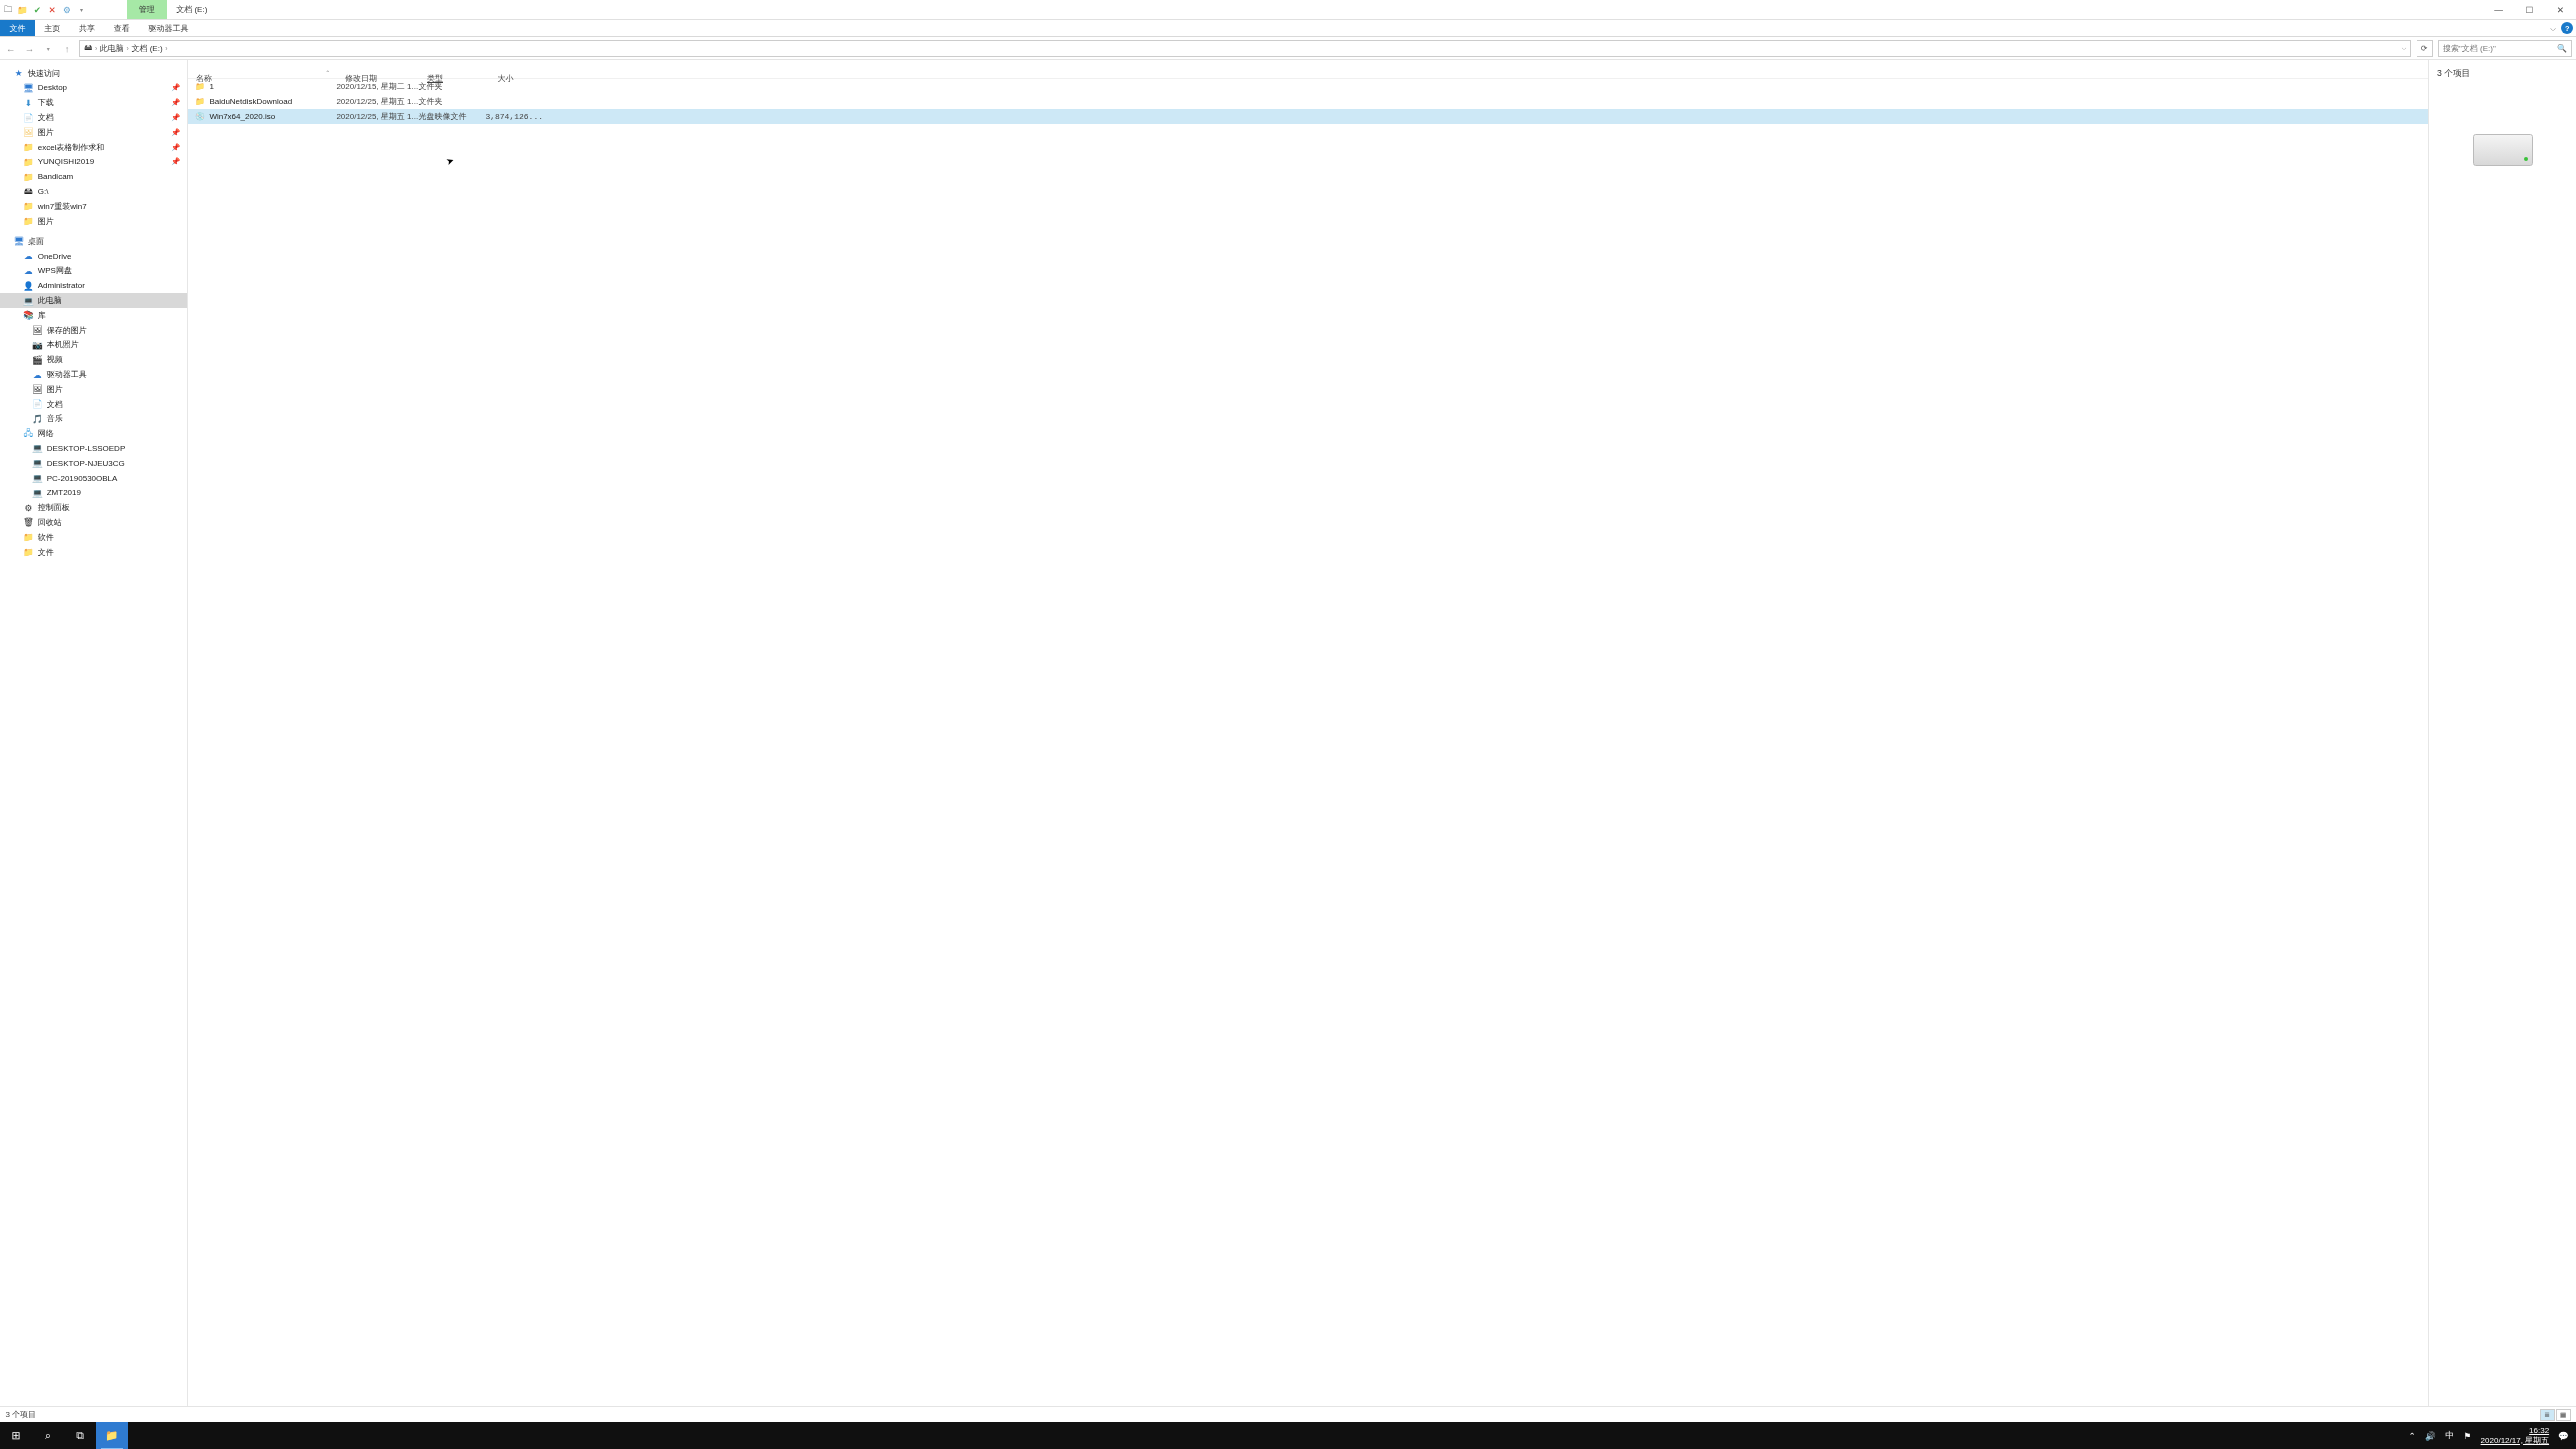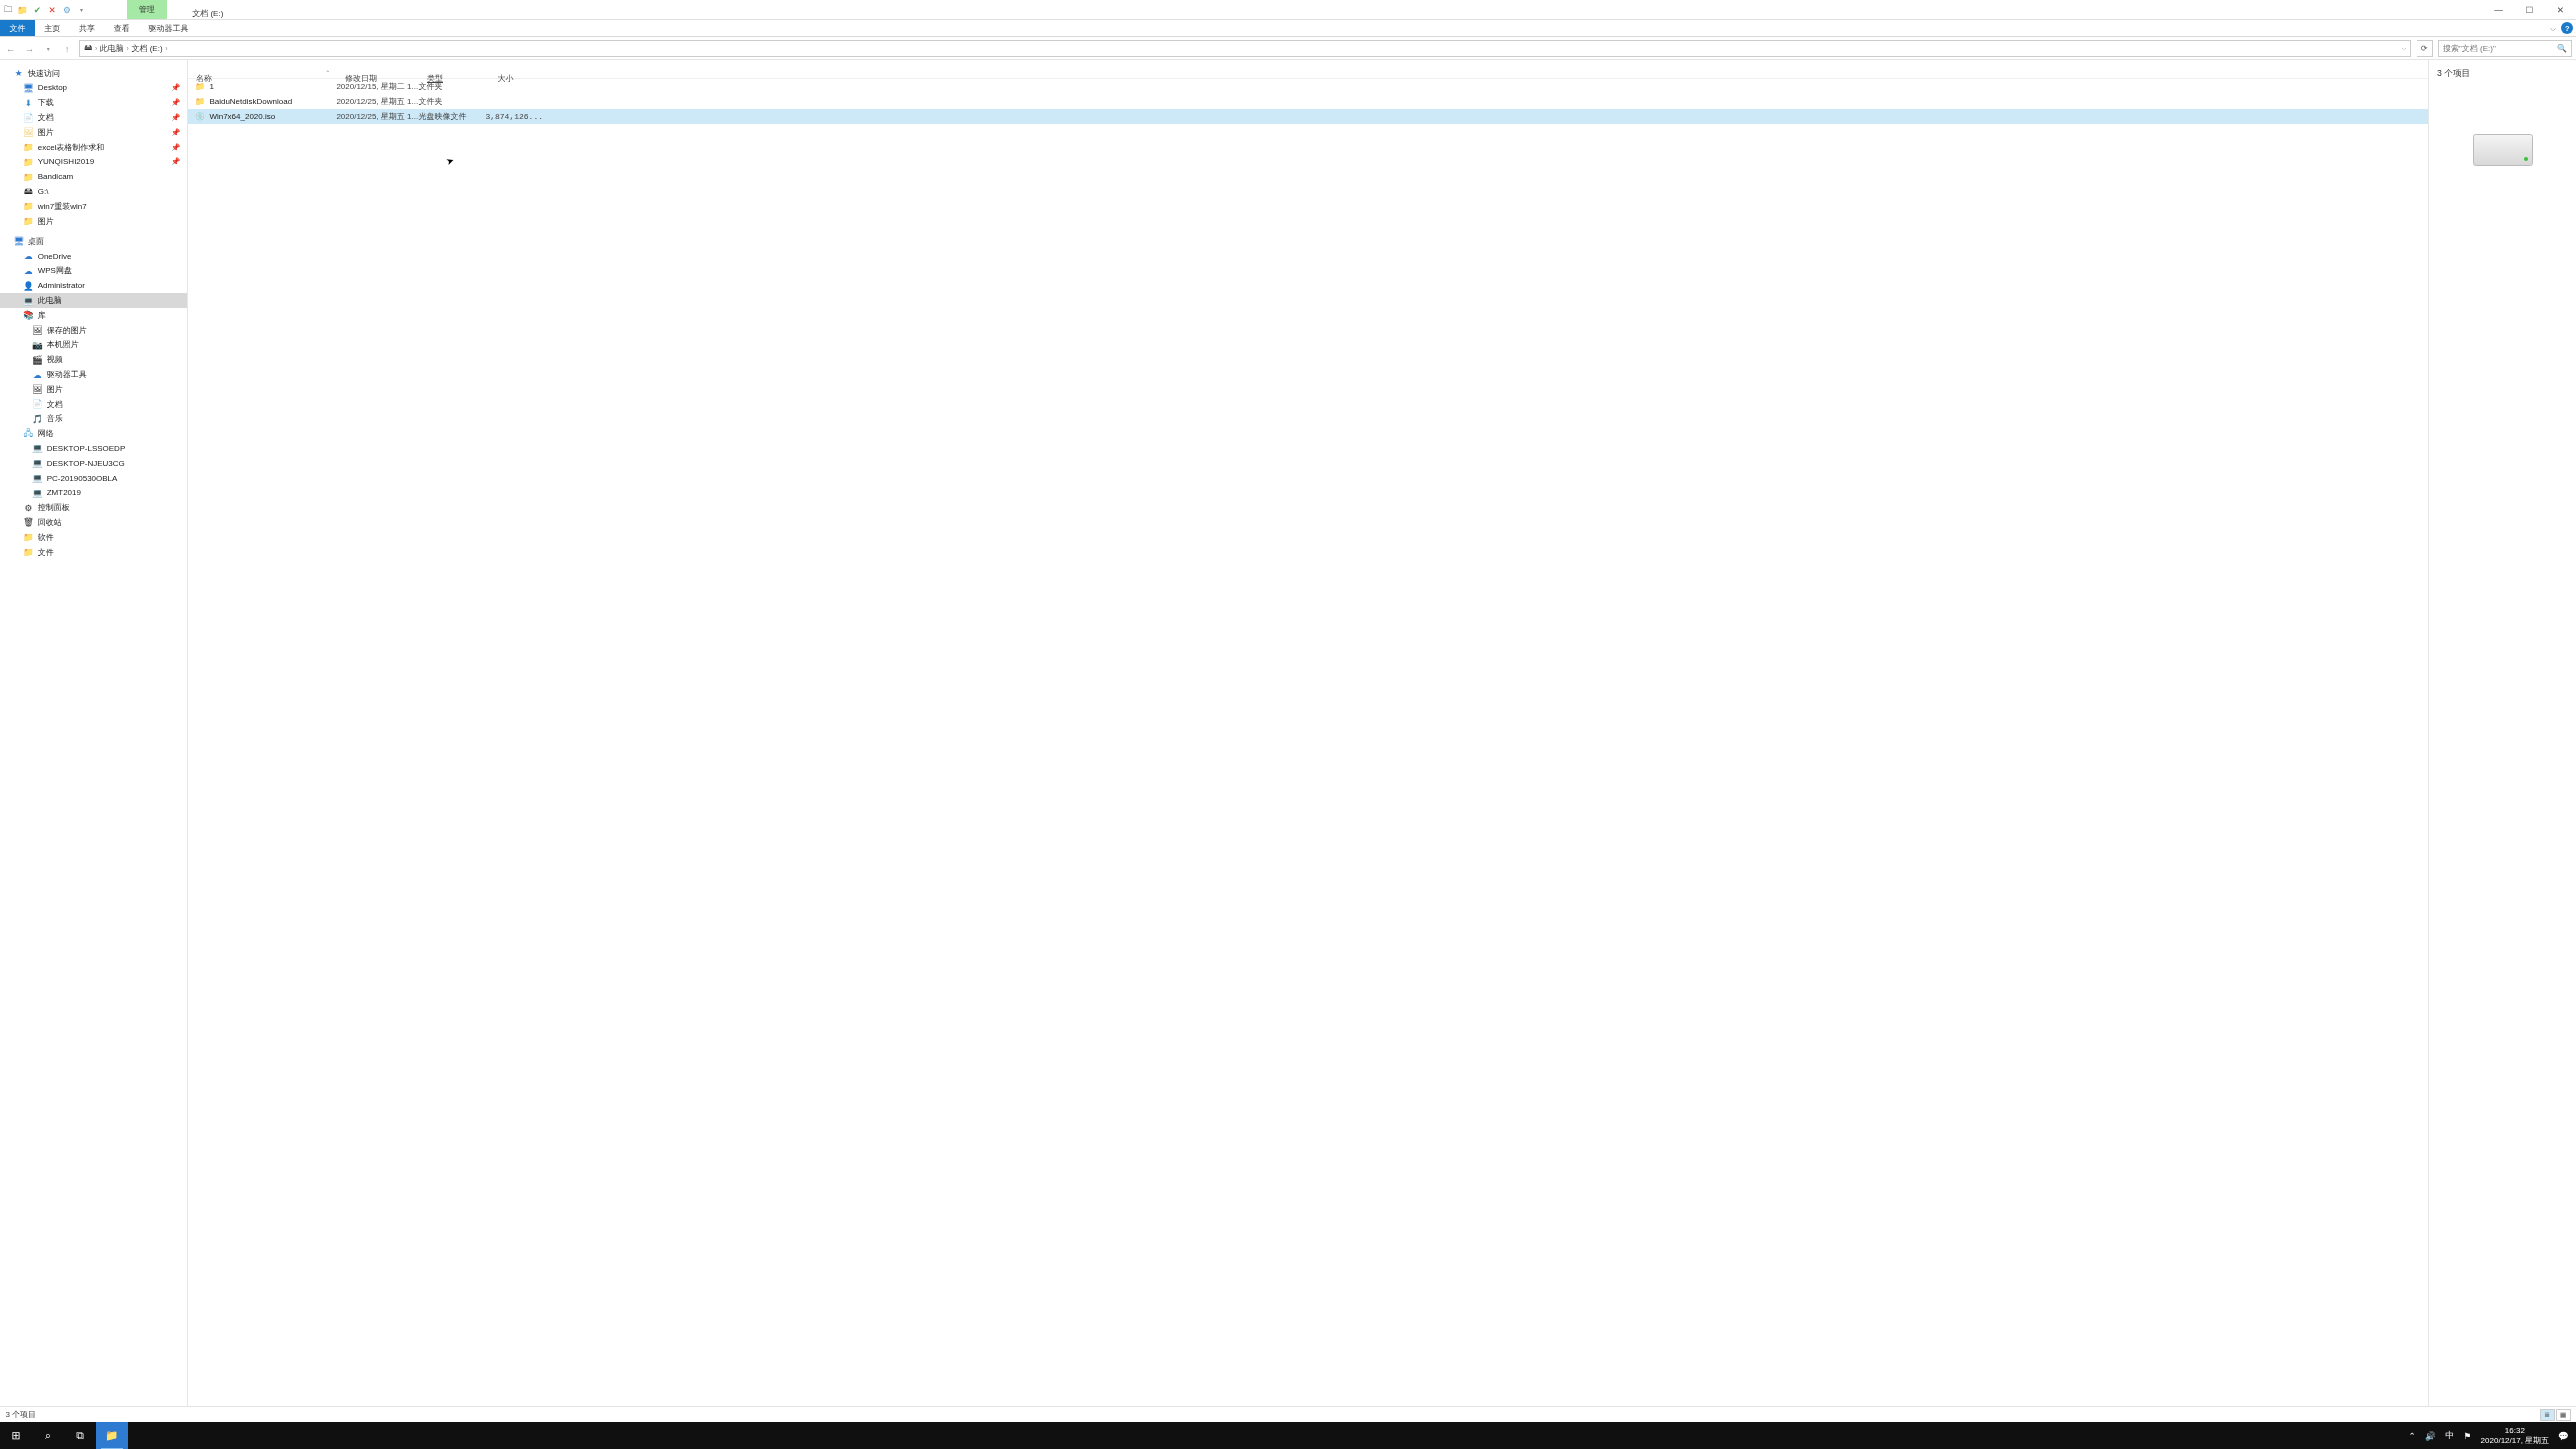--- a/index.html
+++ b/index.html
@@ -18,21 +18,21 @@
 .titlebar {
   height: 20px;
   display:flex;
   align-items:center;
   background: #fff;
   border-bottom: 0.7px solid #e0e0e0;
   position: relative;
 }
 .qat { display:flex; align-items:center; gap:4px; padding-left:2.7px; }
 .qat-icon { width:10.7px; height:10.7px; display:flex; align-items:center; justify-content:center; font-size:8.7px;}
-.title-section { display:flex; align-items:flex-end; height:100%;gap:16px; }
+.title-section { display:flex; align-items:center; height:100%; }
 .manage-tab {
   background: #a6e8a6;
   padding: 0 12px;
   height: 100%;
   display:flex; align-items:center; font-size:8px; color:#333;
   margin-left: 40px;
 }
 .title-label { padding: 0 9.4px; color:#333; }
 .window-controls { margin-left:auto; display:flex; }
 .win-ctrl { width:31px; height:20px; display:flex; align-items:center; justify-content:center; color:#555; font-size:8.7px; }
@@ -99,21 +99,21 @@
 .drive-illust::after { content:''; position:absolute; right:4px; bottom:3.4px; width:4px; height:4px; background:#3ac13a; border-radius:50%;}
 .statusbar { height:16px; border-top:0.7px solid #e4e4e4; display:flex; align-items:center; padding:0 5.4px; font-size:8px; color:#444; background:#fff;}
 .status-right { margin-left:auto; display:flex; gap:1.3px;}
 .view-btn { width:14.8px; height:12px; border:0.7px solid #ccc; display:flex; align-items:center; justify-content:center; font-size:6.7px;}
 .view-btn.active { background:#cde8f6;}
 .taskbar { height:27px; background:#101010; display:flex; align-items:center; color:#fff;}
 .task-btn { width:32px; height:27px; display:flex; align-items:center; justify-content:center; font-size:10.7px;}
 .task-btn.explorer { background:#2f7bd1; position:relative;}
 .task-btn.explorer::after { content:''; position:absolute; bottom:0; left:5.4px; right:5.4px; height:1.3px; background:#89c0f4;}
 .tray { margin-left:auto; display:flex; align-items:center; gap:9.4px; padding-right:6.7px; font-size:8px;}
-.clock { text-align:center; line-height:1.2;}
+.clock { text-align:right; line-height:1.2;text-decoration:underline;}
 .tray-icon { font-size:8.7px; cursor:default;}
 .cursor-arrow { position:absolute; left:258px; top:95px; font-size:9.4px; color:#000; pointer-events:none; transform: rotate(-20deg);}
 .folder-ic { color:#f5c96b; }
 .disc-ic { color:#a0a0a0; }
 .star-ic { color:#2f7bd1; }
 .pc-ic { color:#2f7bd1; }
 .net-ic { color:#3aa0e0; }
 .lib-ic { color:#e0a030; }
 .cloud-ic { color:#2f7bd1; }
 .desk-ic { color:#2f7bd1; }

